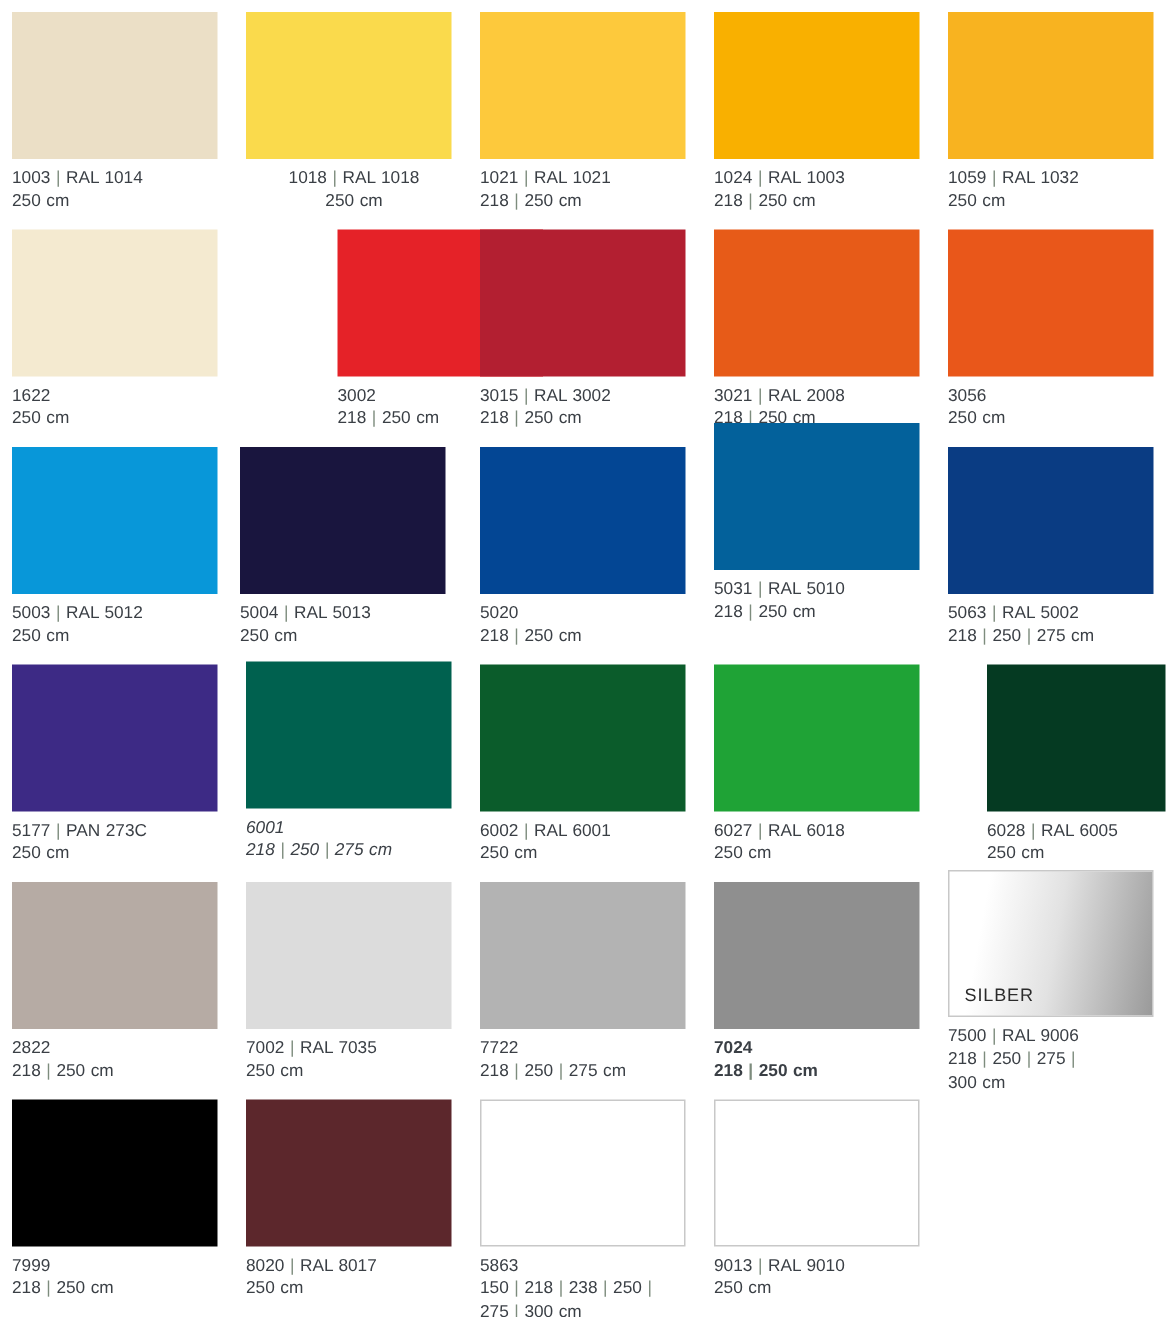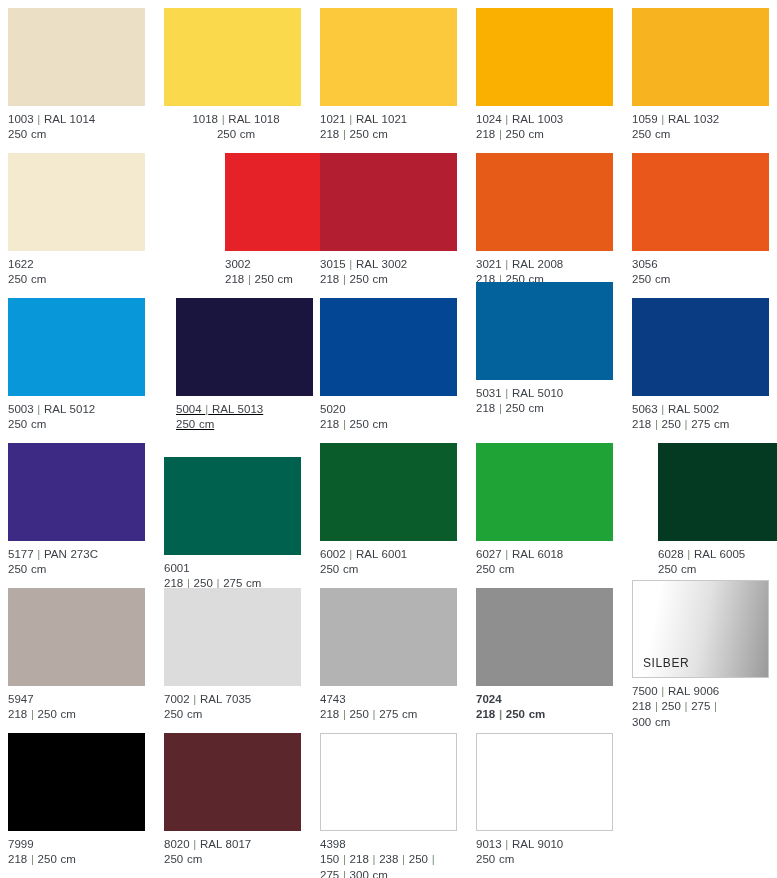--- a/index.html
+++ b/index.html
@@ -115,67 +115,67 @@
       <div class="swatch-caption"><span class="caption-code">3021 <span style="color: rgb(125, 140, 125);">|</span> RAL 2008</span><span class="caption-sizes">218 <span style="color: rgb(125, 140, 125);">|</span> 250 cm</span></div>
     </div>
     <div class="swatch-cell" style="left: 632px; top: 153px;">
       <div class="swatch-chip" style="background: rgb(233, 87, 26);"></div>
       <div class="swatch-caption"><span class="caption-code">3056</span><span class="caption-sizes">250 cm</span></div>
     </div>
     <div class="swatch-cell" style="left: 8px; top: 298px;">
       <div class="swatch-chip" style="background: rgb(8, 151, 217);"></div>
       <div class="swatch-caption"><span class="caption-code">5003 <span style="color: rgb(125, 140, 125);">|</span> RAL 5012</span><span class="caption-sizes">250 cm</span></div>
     </div>
-    <div class="swatch-cell" style="left: 176px; top: 298px; text-decoration: underline;">
+    <div class="swatch-cell" style="left: 160px; top: 298px;">
       <div class="swatch-chip" style="background: rgb(25, 21, 62);"></div>
       <div class="swatch-caption"><span class="caption-code">5004 <span style="color: rgb(125, 140, 125);">|</span> RAL 5013</span><span class="caption-sizes">250 cm</span></div>
     </div>
     <div class="swatch-cell" style="left: 320px; top: 298px;">
       <div class="swatch-chip" style="background: rgb(3, 70, 148);"></div>
       <div class="swatch-caption"><span class="caption-code">5020</span><span class="caption-sizes">218 <span style="color: rgb(125, 140, 125);">|</span> 250 cm</span></div>
     </div>
     <div class="swatch-cell" style="left: 476px; top: 282px;">
       <div class="swatch-chip" style="background: rgb(3, 97, 155);"></div>
       <div class="swatch-caption"><span class="caption-code">5031 <span style="color: rgb(125, 140, 125);">|</span> RAL 5010</span><span class="caption-sizes">218 <span style="color: rgb(125, 140, 125);">|</span> 250 cm</span></div>
     </div>
     <div class="swatch-cell" style="left: 632px; top: 298px;">
       <div class="swatch-chip" style="background: rgb(10, 60, 131);"></div>
       <div class="swatch-caption"><span class="caption-code">5063 <span style="color: rgb(125, 140, 125);">|</span> RAL 5002</span><span class="caption-sizes">218 <span style="color: rgb(125, 140, 125);">|</span> 250 <span style="color: rgb(125, 140, 125);">|</span> 275 cm</span></div>
     </div>
     <div class="swatch-cell" style="left: 8px; top: 443px;">
       <div class="swatch-chip" style="background: rgb(61, 42, 133);"></div>
       <div class="swatch-caption"><span class="caption-code">5177 <span style="color: rgb(125, 140, 125);">|</span> PAN 273C</span><span class="caption-sizes">250 cm</span></div>
     </div>
-    <div class="swatch-cell" style="left: 164px; top: 457px;">
+    <div class="swatch-cell" style="left: 164px; top: 441px; font-style: italic;">
       <div class="swatch-chip" style="background: rgb(0, 97, 79);"></div>
       <div class="swatch-caption"><span class="caption-code">6001</span><span class="caption-sizes">218 <span style="color: rgb(125, 140, 125);">|</span> 250 <span style="color: rgb(125, 140, 125);">|</span> 275 cm</span></div>
     </div>
     <div class="swatch-cell" style="left: 320px; top: 443px;">
       <div class="swatch-chip" style="background: rgb(11, 92, 43);"></div>
       <div class="swatch-caption"><span class="caption-code">6002 <span style="color: rgb(125, 140, 125);">|</span> RAL 6001</span><span class="caption-sizes">250 cm</span></div>
     </div>
     <div class="swatch-cell" style="left: 476px; top: 443px;">
       <div class="swatch-chip" style="background: rgb(31, 163, 54);"></div>
       <div class="swatch-caption"><span class="caption-code">6027 <span style="color: rgb(125, 140, 125);">|</span> RAL 6018</span><span class="caption-sizes">250 cm</span></div>
     </div>
     <div class="swatch-cell" style="left: 632px; top: 443px; padding-left: 26px;">
       <div class="swatch-chip" style="background: rgb(5, 58, 34);"></div>
       <div class="swatch-caption"><span class="caption-code">6028 <span style="color: rgb(125, 140, 125);">|</span> RAL 6005</span><span class="caption-sizes">250 cm</span></div>
     </div>
     <div class="swatch-cell" style="left: 8px; top: 588px;">
       <div class="swatch-chip" style="background: rgb(182, 171, 164);"></div>
-      <div class="swatch-caption"><span class="caption-code">5947</span><span class="caption-sizes">218 <span style="color: rgb(125, 140, 125);">|</span> 250 cm</span></div>
+      <div class="swatch-caption"><span class="caption-code">2822</span><span class="caption-sizes">218 <span style="color: rgb(125, 140, 125);">|</span> 250 cm</span></div>
     </div>
     <div class="swatch-cell" style="left: 164px; top: 588px;">
       <div class="swatch-chip" style="background: rgb(220, 220, 220);"></div>
       <div class="swatch-caption"><span class="caption-code">7002 <span style="color: rgb(125, 140, 125);">|</span> RAL 7035</span><span class="caption-sizes">250 cm</span></div>
     </div>
     <div class="swatch-cell" style="left: 320px; top: 588px;">
       <div class="swatch-chip" style="background: rgb(179, 179, 179);"></div>
-      <div class="swatch-caption"><span class="caption-code">4743</span><span class="caption-sizes">218 <span style="color: rgb(125, 140, 125);">|</span> 250 <span style="color: rgb(125, 140, 125);">|</span> 275 cm</span></div>
+      <div class="swatch-caption"><span class="caption-code">7722</span><span class="caption-sizes">218 <span style="color: rgb(125, 140, 125);">|</span> 250 <span style="color: rgb(125, 140, 125);">|</span> 275 cm</span></div>
     </div>
     <div class="swatch-cell" style="left: 476px; top: 588px; font-weight: bold;">
       <div class="swatch-chip" style="background: rgb(143, 143, 143);"></div>
       <div class="swatch-caption"><span class="caption-code">7024</span><span class="caption-sizes">218 <span style="color: rgb(125, 140, 125);">|</span> 250 cm</span></div>
     </div>
     <div class="swatch-cell" style="left: 632px; top: 580px;">
       <div class="swatch-chip silver bordered" style="background: linear-gradient(100deg, rgb(255, 255, 255) 0%, rgb(255, 255, 255) 18%, rgb(226, 226, 226) 52%, rgb(154, 154, 154) 100%);">
         <span class="silber-label">SILBER</span>
       </div>
       <div class="swatch-caption"><span class="caption-code">7500 <span style="color: rgb(125, 140, 125);">|</span> RAL 9006</span><span class="caption-sizes">218 <span style="color: rgb(125, 140, 125);">|</span> 250 <span style="color: rgb(125, 140, 125);">|</span> 275 <span style="color: rgb(125, 140, 125);">|</span><br>300 cm</span></div>
@@ -183,19 +183,19 @@
     <div class="swatch-cell" style="left: 8px; top: 733px;">
       <div class="swatch-chip" style="background: rgb(0, 0, 0);"></div>
       <div class="swatch-caption"><span class="caption-code">7999</span><span class="caption-sizes">218 <span style="color: rgb(125, 140, 125);">|</span> 250 cm</span></div>
     </div>
     <div class="swatch-cell" style="left: 164px; top: 733px;">
       <div class="swatch-chip" style="background: rgb(92, 39, 44);"></div>
       <div class="swatch-caption"><span class="caption-code">8020 <span style="color: rgb(125, 140, 125);">|</span> RAL 8017</span><span class="caption-sizes">250 cm</span></div>
     </div>
     <div class="swatch-cell" style="left: 320px; top: 733px;">
       <div class="swatch-chip bordered" style="background: rgb(255, 255, 255);"></div>
-      <div class="swatch-caption"><span class="caption-code">4398</span><span class="caption-sizes">150 <span style="color: rgb(125, 140, 125);">|</span> 218 <span style="color: rgb(125, 140, 125);">|</span> 238 <span style="color: rgb(125, 140, 125);">|</span> 250 <span style="color: rgb(125, 140, 125);">|</span><br>275 <span style="color: rgb(125, 140, 125);">|</span> 300 cm</span></div>
+      <div class="swatch-caption"><span class="caption-code">5863</span><span class="caption-sizes">150 <span style="color: rgb(125, 140, 125);">|</span> 218 <span style="color: rgb(125, 140, 125);">|</span> 238 <span style="color: rgb(125, 140, 125);">|</span> 250 <span style="color: rgb(125, 140, 125);">|</span><br>275 <span style="color: rgb(125, 140, 125);">|</span> 300 cm</span></div>
     </div>
     <div class="swatch-cell" style="left: 476px; top: 733px;">
       <div class="swatch-chip bordered" style="background: rgb(255, 255, 255);"></div>
       <div class="swatch-caption"><span class="caption-code">9013 <span style="color: rgb(125, 140, 125);">|</span> RAL 9010</span><span class="caption-sizes">250 cm</span></div>
     </div>
   </div>
 
 </body></html>

